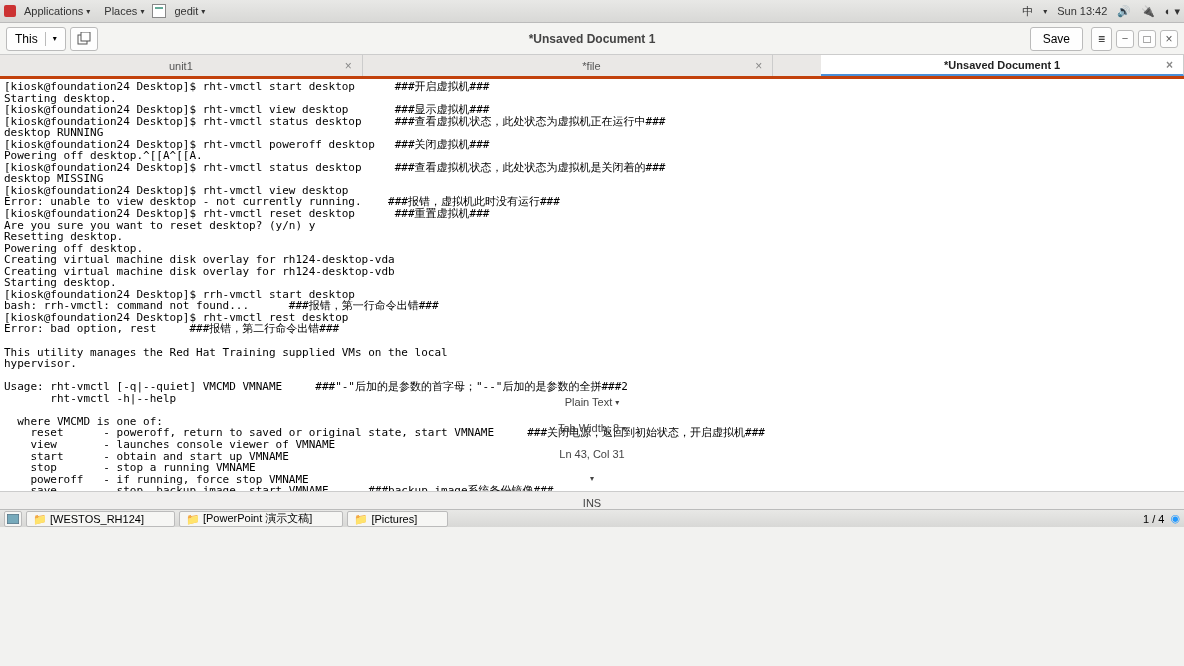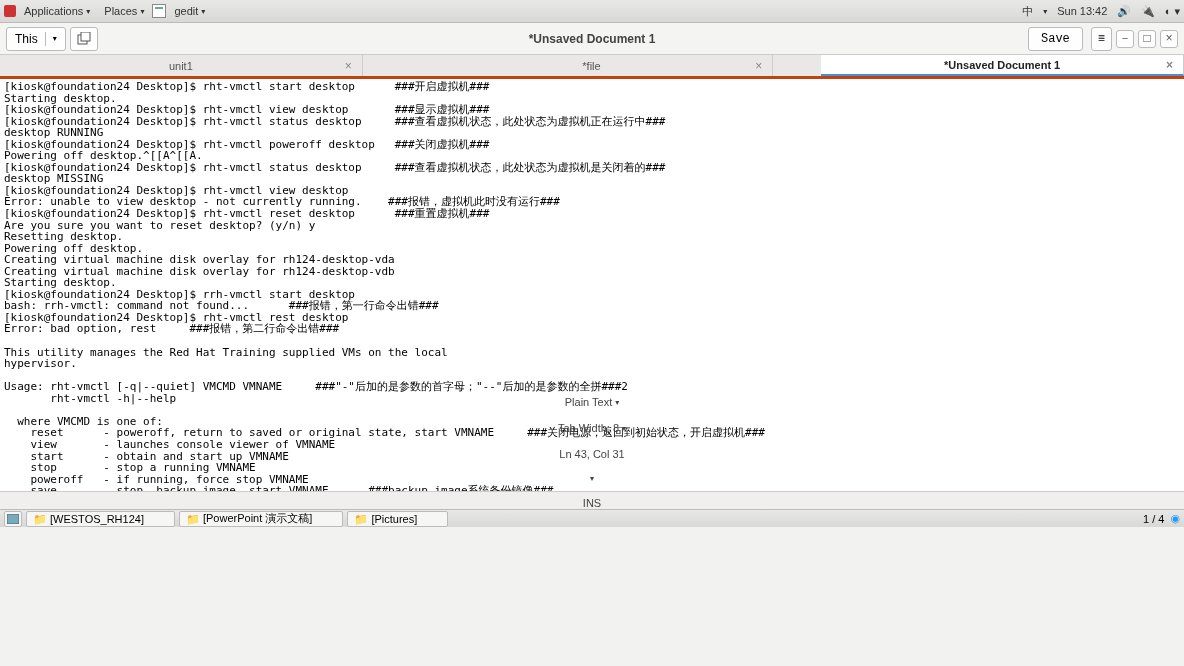--- a/index.html
+++ b/index.html
@@ -7,21 +7,21 @@
 .top-panel { height: 23px; background: linear-gradient(#e8e8e6,#d8d8d6); border-bottom: 1px solid #bbb; display: flex; align-items: center; padding: 0 4px; font-size: 11px; color: #333; }
 .top-panel .left { display: flex; align-items: center; gap: 2px; }
 .top-panel .right { margin-left: auto; display: flex; align-items: center; gap: 10px; }
 .menu-item { padding: 0 6px; display: flex; align-items: center; gap: 3px; cursor: pointer; }
 .dropdown-arrow { font-size: 8px; }
 .toolbar { height: 32px; background: #f4f4f2; border-bottom: 1px solid #ccc; display: flex; align-items: center; padding: 0 6px; position: relative; }
 .open-btn { display: flex; align-items: center; gap: 4px; border: 1px solid #bbb; border-radius: 3px; padding: 4px 8px; background: #fefefe; cursor: pointer; font-size: 12px; }
 .open-btn .sep { width: 1px; background: #bbb; height: 14px; margin: 0 3px; }
 .icon-btn { border: 1px solid #bbb; border-radius: 3px; padding: 4px 6px; background: #fefefe; cursor: pointer; margin-left: 4px; display: flex; align-items: center; }
 .doc-title { position: absolute; left: 50%; transform: translateX(-50%); font-weight: bold; color: #444; }
-.right-btns { margin-left: auto; display: flex; align-items: center; gap: 4px; font-family: Liberation Mono, monospace; }
+.right-btns { margin-left: auto; display: flex; align-items: center; gap: 4px; }
 .win-btn { width: 18px; height: 18px; border: 1px solid #bbb; border-radius: 3px; background: #fefefe; display: flex; align-items: center; justify-content: center; cursor: pointer; font-size: 12px; color: #555; }
 .tabs { height: 24px; display: flex; border-bottom: 3px solid #c2410c; background: #eae8e6; gap: 48px; }
 .tab { flex: 1; display: flex; align-items: center; justify-content: center; border-right: 1px solid #ccc; font-size: 11px; color: #555; position: relative; cursor: pointer; }
 .tab.active { background: #fff; border-bottom: 2px solid #4a90d9; color: #222; font-weight: bold; }
 .tab .close { position: absolute; right: 10px; color: #888; font-size: 12px; }
 .editor { background: #fff; font-family: 'DejaVu Sans Mono', monospace; font-size: 11px; line-height: 1.05; padding: 2px 4px; white-space: pre; overflow: hidden; height: 412px; color: #000; }
 .statusbar { height: 18px; background: #f0efee; border-top: 1px solid #ccc; display: flex; align-items: center; justify-content: flex-end; font-size: 11px; color: #444; padding: 0 6px; gap: 14px; flex-direction: column; }
 .statusbar .sel { display: flex; align-items: center; gap: 3px; }
 .bottom-panel { height: 18px; background: linear-gradient(#e8e8e6,#d8d8d6); border-top: 1px solid #bbb; display: flex; align-items: center; padding: 0 4px; gap: 4px; font-size: 11px; }
 .task { display: flex; align-items: center; gap: 5px; border: 1px solid #bbb; border-radius: 2px; padding: 0 30px 0 6px; height: 16px; background: #f6f6f4; cursor: pointer; }

